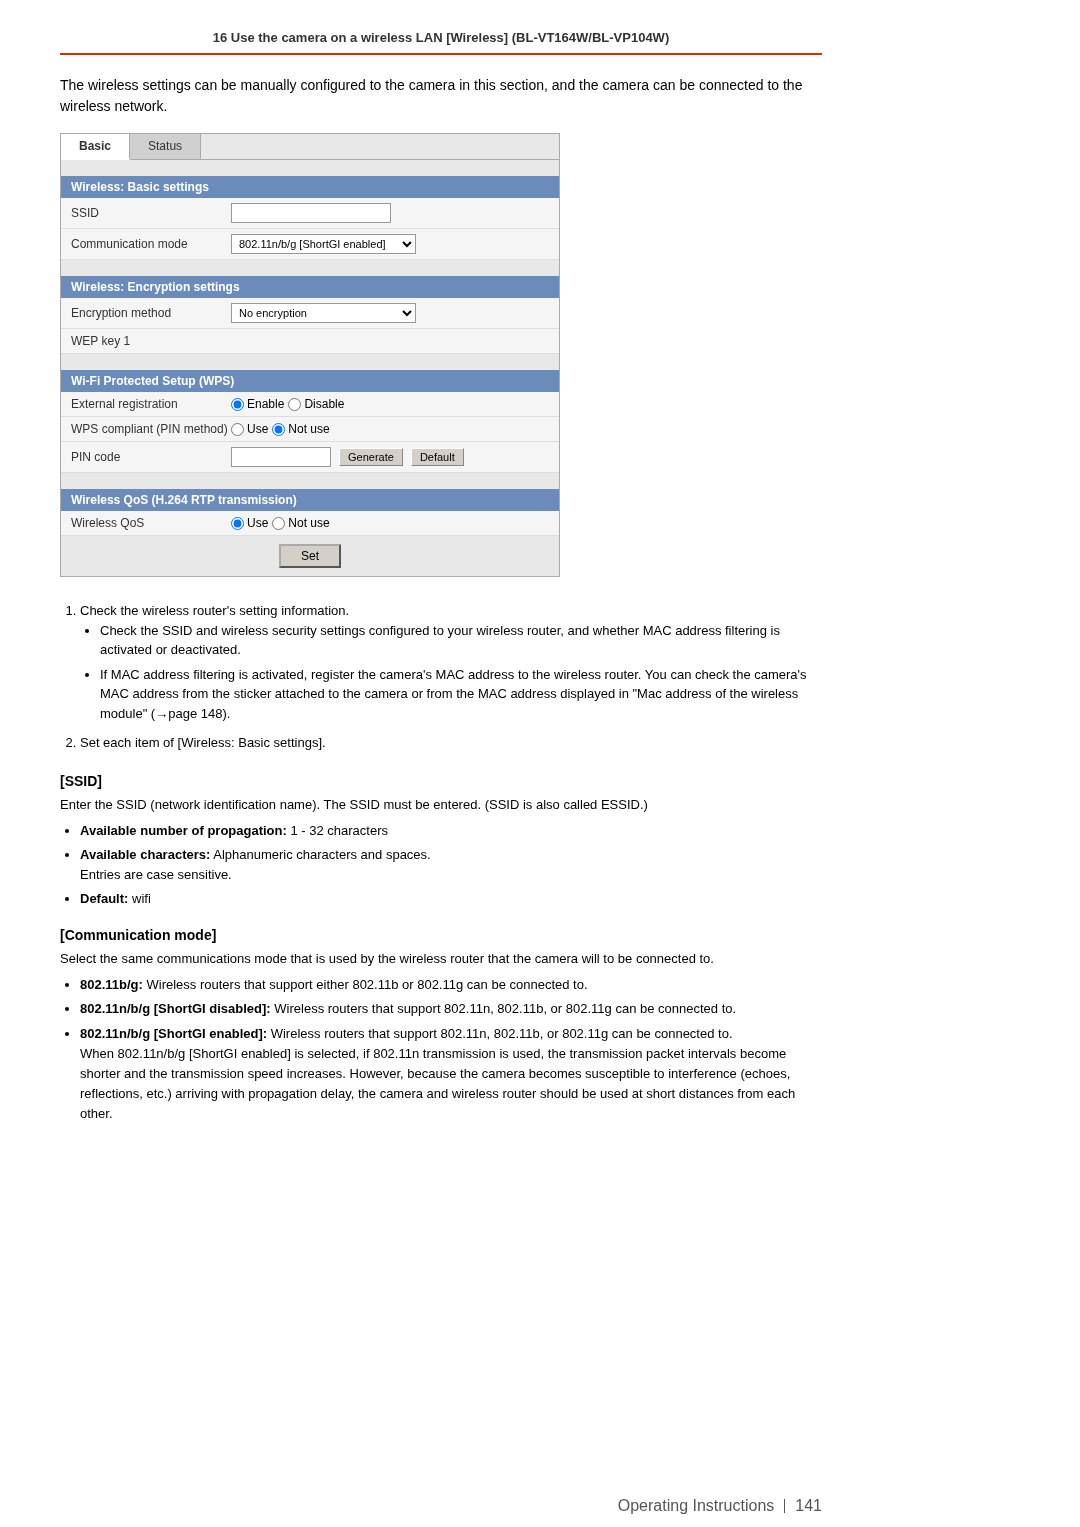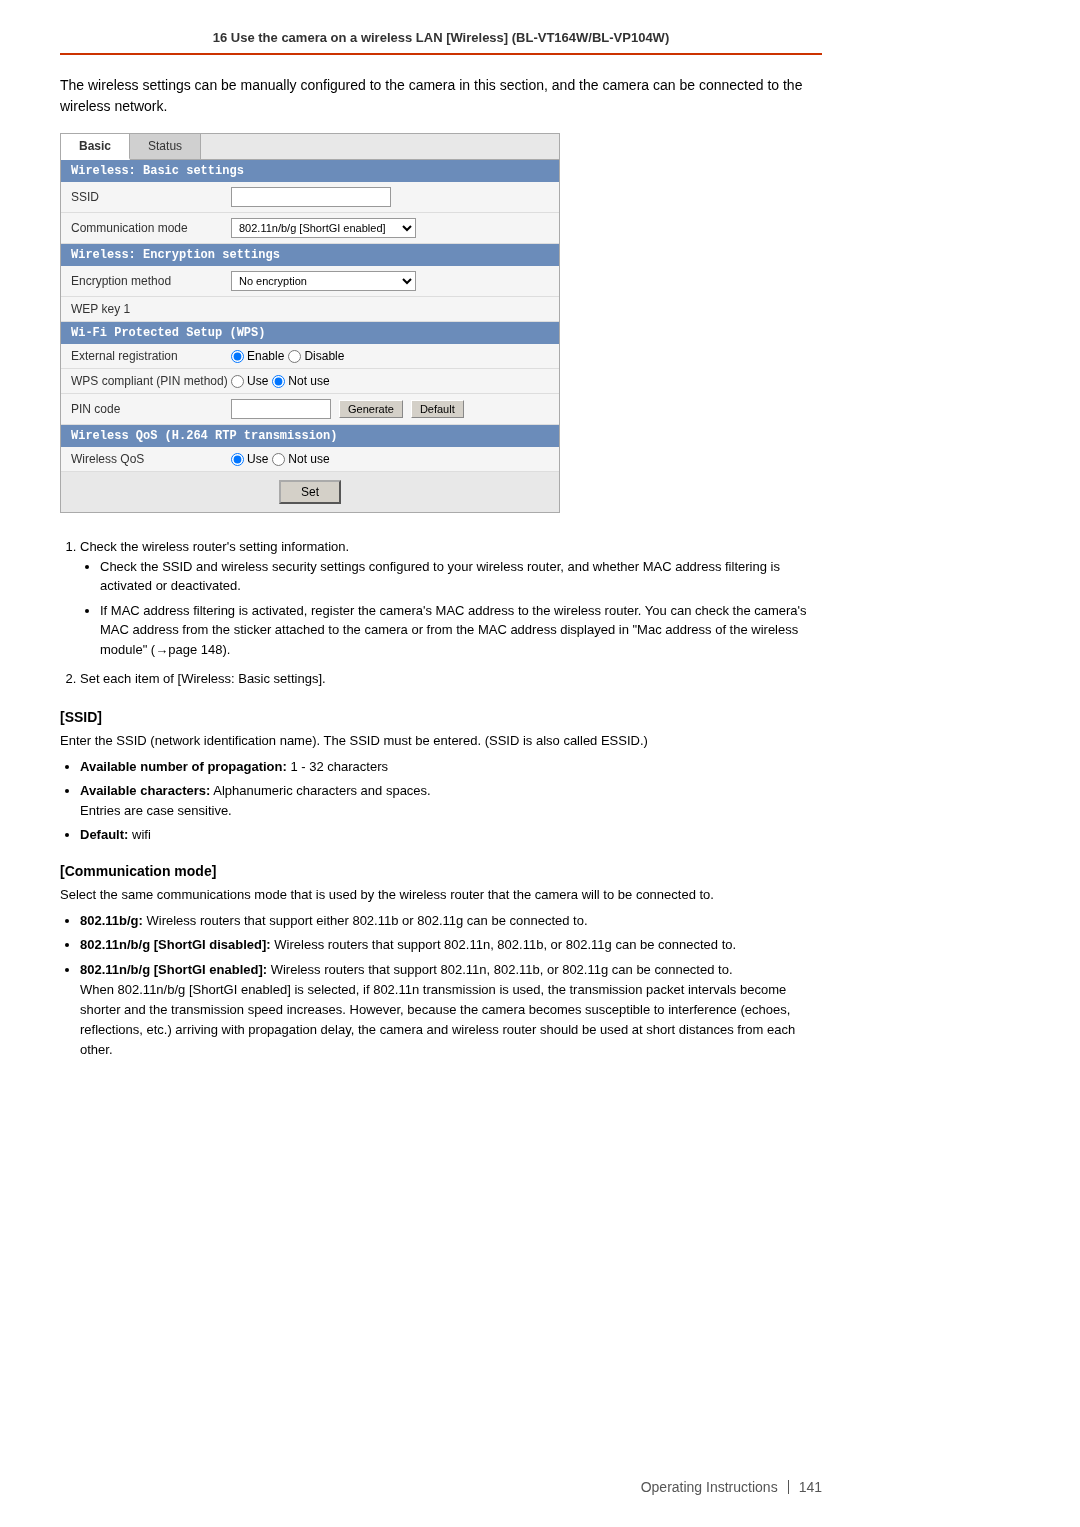--- a/index.html
+++ b/index.html
@@ -67,22 +67,21 @@
       border-bottom: 2px solid #fff;
       margin-bottom: -1px;
     }
 
     .section-header {
       background: #6b8cba;
       color: #fff;
       padding: 4px 10px;
       font-size: 12px;
       font-weight: bold;
-      margin-top: 0;
-      font-family: Liberation Mono, monospace;
+      margin-top: 16px;
     }
 
     .settings-row {
       display: flex;
       align-items: center;
       padding: 5px 10px;
       border-bottom: 1px solid #ddd;
       background: #f5f5f5;
     }
 
@@ -207,23 +206,23 @@
     .bullet-list li {
       font-size: 13px;
       line-height: 1.55;
       margin-bottom: 4px;
     }
 
     b { font-weight: bold; }
 
     .page-footer {
       position: absolute;
-      bottom: 32px;
+      bottom: 12px;
       right: 60px;
-      font-size: 14px;
+      font-size: 16px;
       color: #555;
       display: flex;
       align-items: center;
       gap: 10px;
     }
 
     .footer-divider {
       width: 1px;
       height: 14px;
       background: #555;

